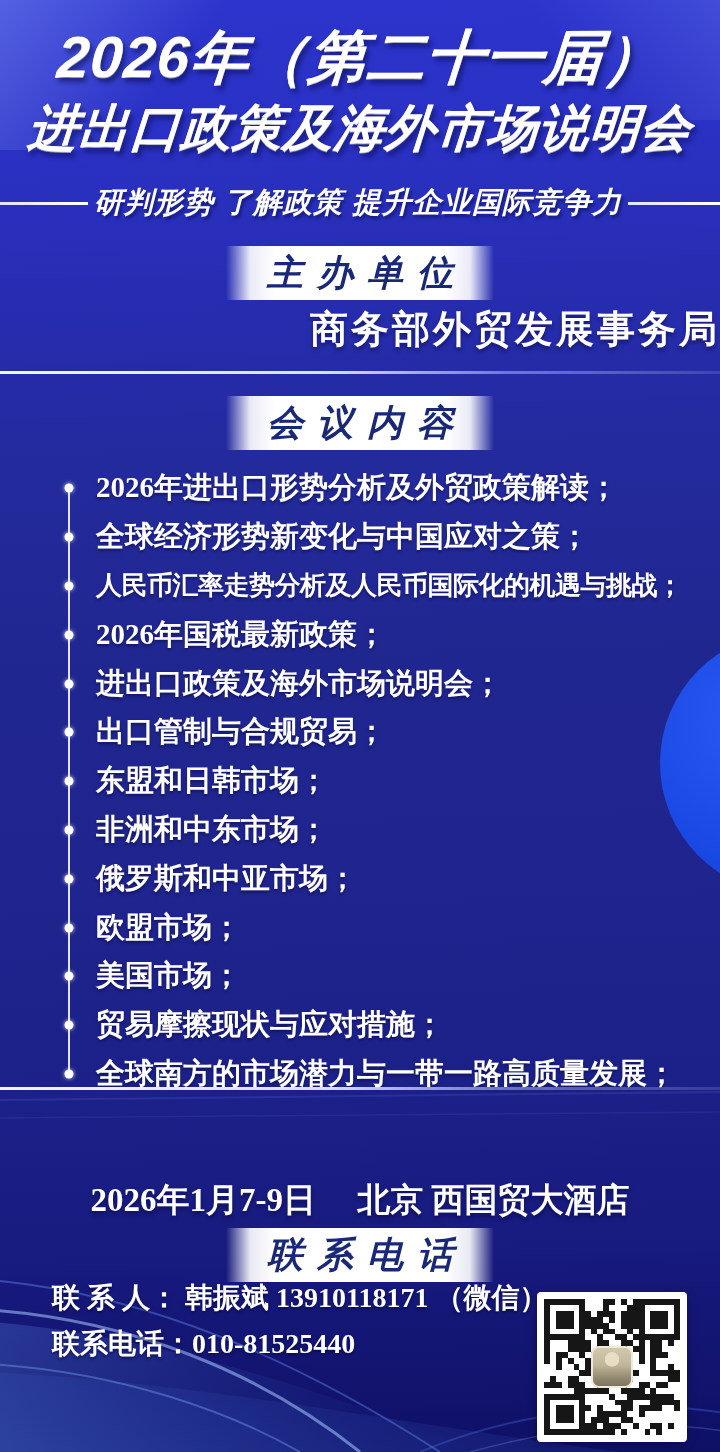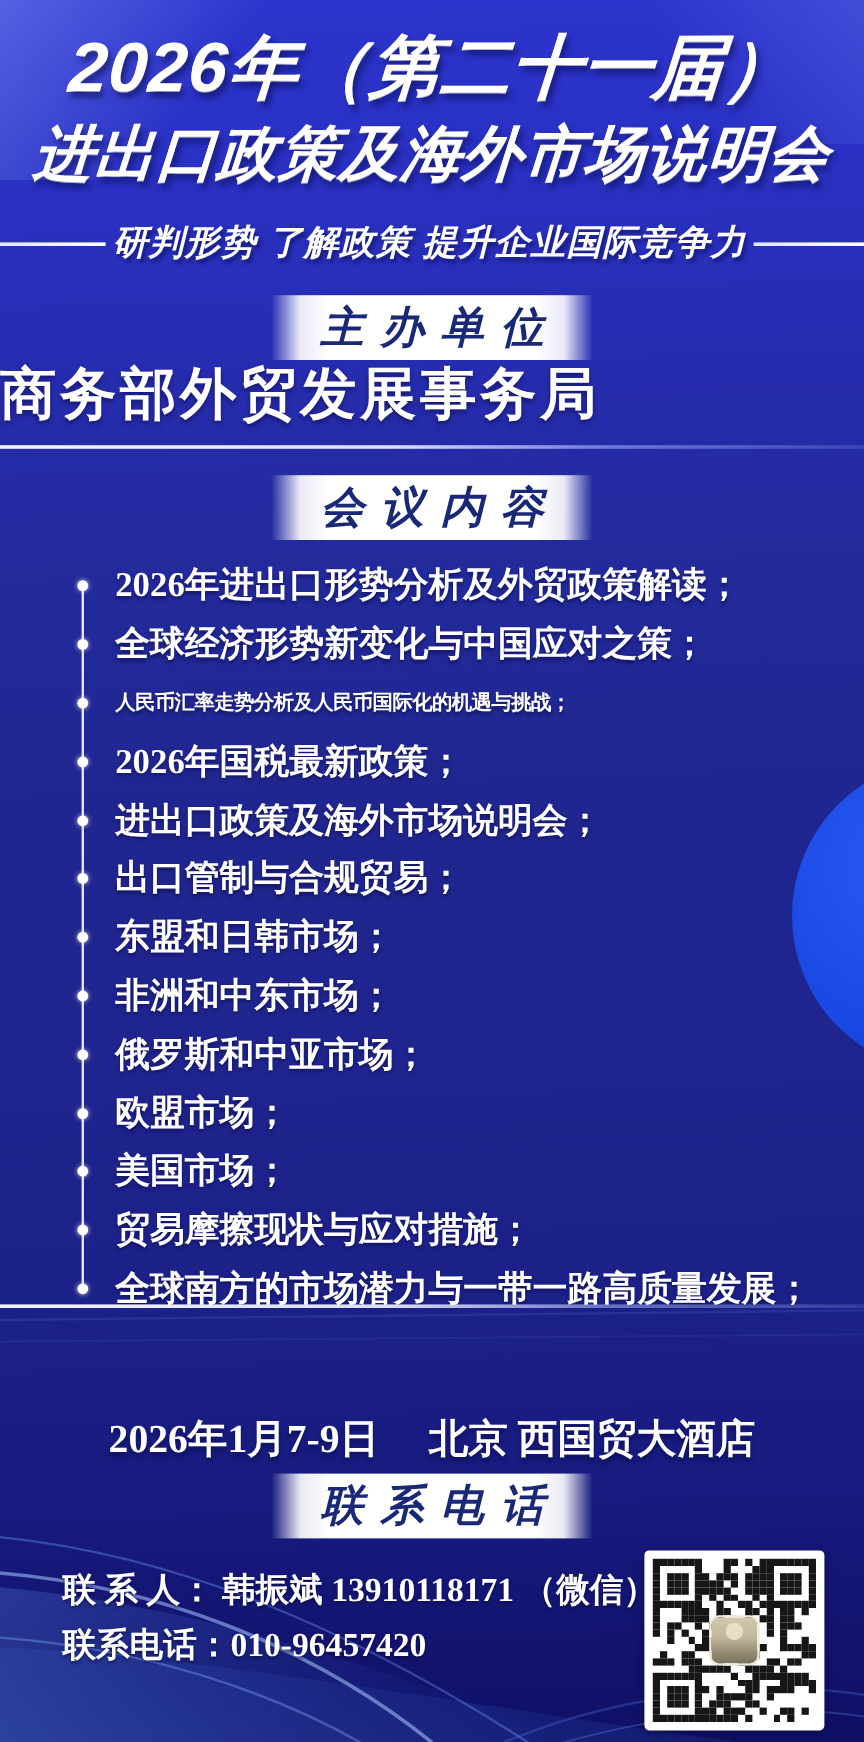--- a/index.html
+++ b/index.html
@@ -36,42 +36,42 @@
   .tagline .l{width:88px;} .tagline .r{flex:1;}
   
   .badge{position:absolute;left:50%;transform:translateX(-50%);width:268px;height:54px;
     display:flex;align-items:center;justify-content:center;
     background:linear-gradient(90deg, rgba(255,255,255,0) 0%, rgba(255,255,255,.9) 9%,
       #ffffff 18%, #ffffff 82%, rgba(255,255,255,.9) 91%, rgba(255,255,255,0) 100%);
     color:#1a2878;font-size:36px;font-weight:900;letter-spacing:14px;padding-left:14px;
     box-sizing:border-box;font-style:italic;}
   .b-org{top:246px;} .b-agenda{top:396px;} .b-time{top:1113px;} .b-contact{top:1228px;}
   
-  .org-name{position:absolute;top:304px;left:0;width:720px;text-align:left;
-    font-family:"Liberation Serif", serif;font-weight:700;font-size:47px;line-height:50px;
+  .org-name{position:absolute;top:304px;left:0;width:720px;text-align:right;
+    font-family:"Liberation Serif", serif;font-weight:700;font-size:38px;line-height:50px;
     letter-spacing:3px;text-shadow:0 3px 4px rgba(0,0,40,.45);}
   .hr{position:absolute;left:0;width:720px;height:3px;
     background:linear-gradient(90deg, rgba(255,255,255,.95) 0%, rgba(240,244,255,.9) 45%,
       rgba(170,185,255,.55) 70%, rgba(170,185,255,.18) 100%);}
   .hr1{top:371px;} .hr2{top:1087px;}
   .agenda{position:absolute;top:452px;left:48px;right:16px;margin:12px;padding:0;list-style:none;}
   .agenda::before{content:"";position:absolute;left:9px;top:22px;bottom:20px;width:2px;
     background:rgba(255,255,255,.88);transform:translateX(-50%);}
   .agenda li{position:relative;height:48.8px;display:flex;align-items:center;
     padding-left:36px;white-space:nowrap;
     font-family:"Liberation Serif", serif;font-weight:700;font-size:29px;
     text-shadow:0 2px 3px rgba(0,0,40,.45);}
   .agenda li::before{content:"";position:absolute;left:9px;top:50%;width:9px;height:9px;
     border-radius:50%;background:#fff;transform:translate(-50%,-50%);
     box-shadow:0 0 4px rgba(255,255,255,.8);}
-  .agenda li:nth-child(3){font-size:17px;letter-spacing:-0.5px;}
+  .agenda li:nth-child(3){font-size:26px;letter-spacing:-0.5px;}
   .date-line{position:absolute;top:1179px;left:0;width:720px;text-align:center;
     font-family:"Liberation Serif", serif;font-weight:700;font-size:33px;line-height:42px;
     text-shadow:0 3px 4px rgba(0,0,40,.45);white-space:pre;}
-  .contact{position:absolute;top:1303px;left:52px;width:470px;}
+  .contact{position:absolute;top:1275px;left:52px;width:470px;}
   .contact .row{font-family:"Liberation Serif", serif;font-weight:700;font-size:28px;
     line-height:46px;white-space:nowrap;text-shadow:0 2px 3px rgba(0,0,40,.5);}
   
   .qr{position:absolute;left:537px;top:1292px;width:150px;height:150px;background:#fff;
     border-radius:4px;padding:7px;box-sizing:border-box;box-shadow:0 2px 8px rgba(0,0,30,.4);}
   .qr-grid{width:100%;height:100%;display:grid;grid-template-columns:repeat(23,1fr);
     grid-auto-rows:1fr;}
   .qr-grid i{display:block;}
   .qr-grid i.b{background:#161616;}
   .qr-avatar{position:absolute;left:50%;top:50%;width:42px;height:42px;
@@ -139,21 +139,21 @@
     <li>贸易摩擦现状与应对措施；</li>
     <li>全球南方的市场潜力与一带一路高质量发展；</li>
   </ul>
   <div class="hr hr2"></div>
 
   <div class="date-line">2026年1月7-9日　 北京 西国贸大酒店</div>
 
   <div class="badge b-contact">联系电话</div>
   <div class="contact">
     <div class="row">联 系 人： 韩振斌  13910118171 （微信）</div>
-    <div class="row">联系电话：010-96457420</div>
+    <div class="row">联系电话：010-81525440</div>
   </div>
 
   <div class="qr">
     <div class="qr-grid" id="qr-grid">
         <i class="b"></i>
         <i class="b"></i>
         <i class="b"></i>
         <i class="b"></i>
         <i class="b"></i>
         <i class="b"></i>

